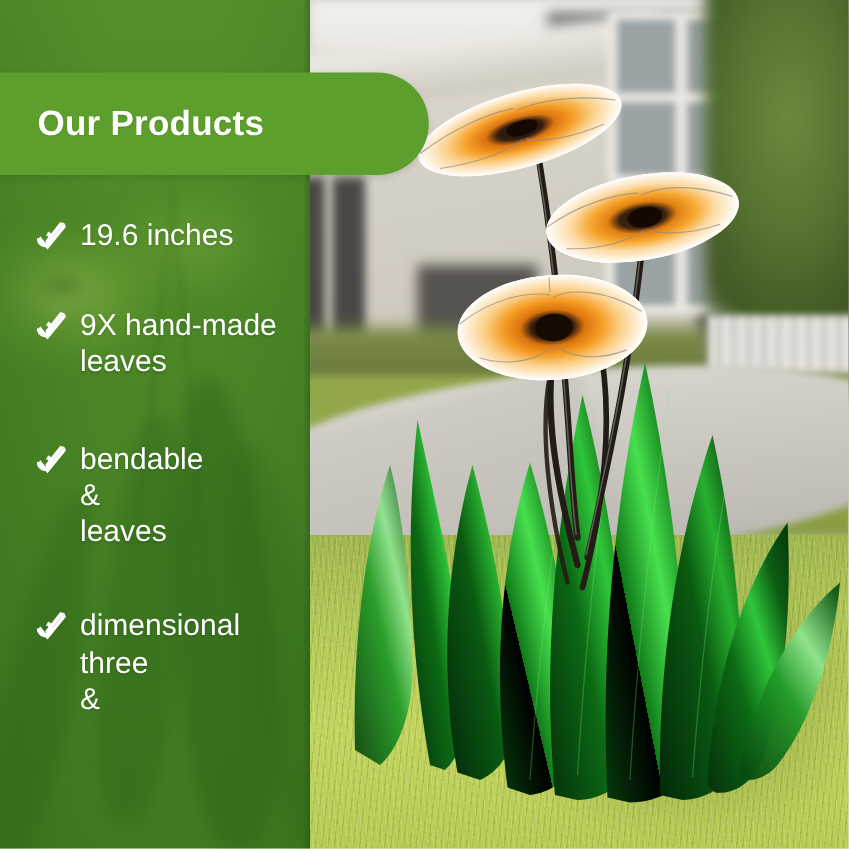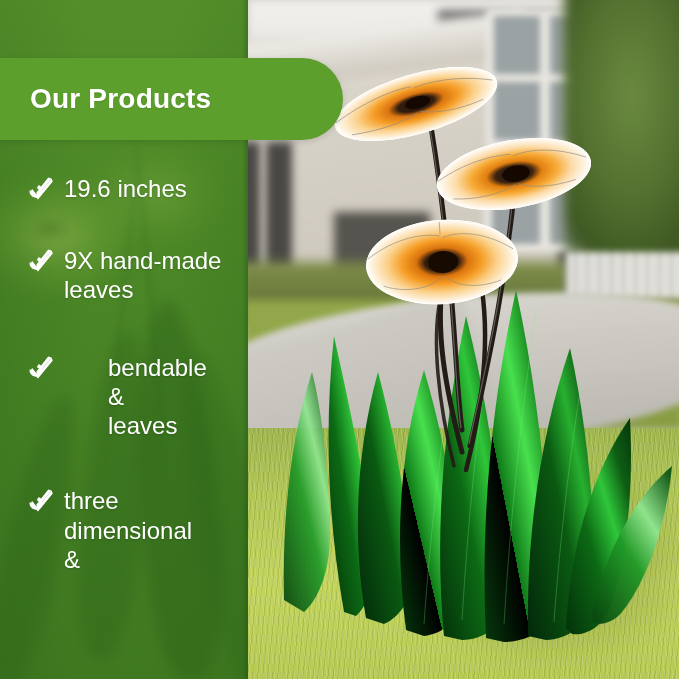--- a/index.html
+++ b/index.html
@@ -111,21 +111,21 @@
       display:flex;align-items:center;}
   .banner-title{color:#fff;font-size:28px;font-weight:bold;letter-spacing:.2px;
       margin-left:30px;line-height:1;white-space:nowrap;
       text-shadow:0 1px 2px rgba(0,0,0,.10);}
 
   
   .bullets{position:absolute;left:0;top:156px;width:248px;}
   .bullet{position:relative;display:flex;align-items:flex-start;padding-left:26px;}
   .b1{margin-top:18px;}
   .b2{margin-top:42px;}
-  .b3{margin-top:48px;gap:44px;}
+  .b3{margin-top:48px;}
   .b4{margin-top:46px;}
   .check{flex:0 0 auto;width:30px;height:30px;margin-right:8px;display:block;}
   .btext{color:#ffffff;font-size:24px;line-height:1.22;font-weight:normal;
          text-shadow:0 1px 2px rgba(0,0,0,.18);}
   .btext div{white-space:nowrap;}
 </style>
 </head>
 <body>
 
 <div class="stage">
@@ -344,22 +344,22 @@
       </div>
     </div>
 
     <div class="bullet b4">
       <svg class="check" viewBox="0 0 30 30">
         <path d="M3.5 16.5 a6.6 6.6 0 1 0 9.2 -5.4 l-2.0 3.2 a3.1 3.1 0 1 1 -3.6 2.4 Z" fill="#ffffff"></path>
         <path d="M6.2 15.0 L11.4 21.6 L25.6 4.6 L26.8 7.4 L12.0 25.6 L4.6 17.4 Z" fill="#ffffff"></path>
         <path d="M11.4 21.6 L25.6 4.6 L22.2 3.6 L10.2 18.8 Z" fill="#ffffff"></path>
       </svg>
       <div class="btext">
+        <div>dimensional</div>
         <div>three</div>
-        <div>dimensional</div>
         <div>&amp;</div>
       </div>
     </div>
   </div>
 
   <div class="banner">
     <div class="banner-title">Our Products</div>
   </div>
 
 </div>

